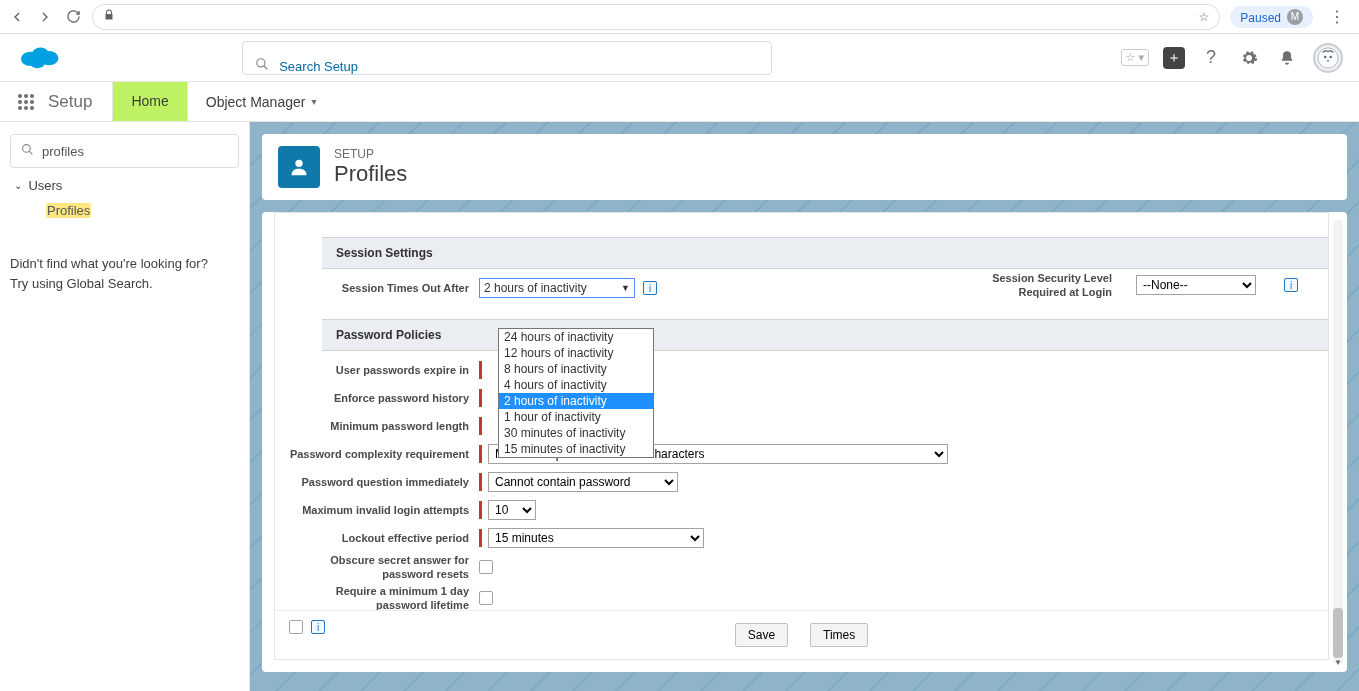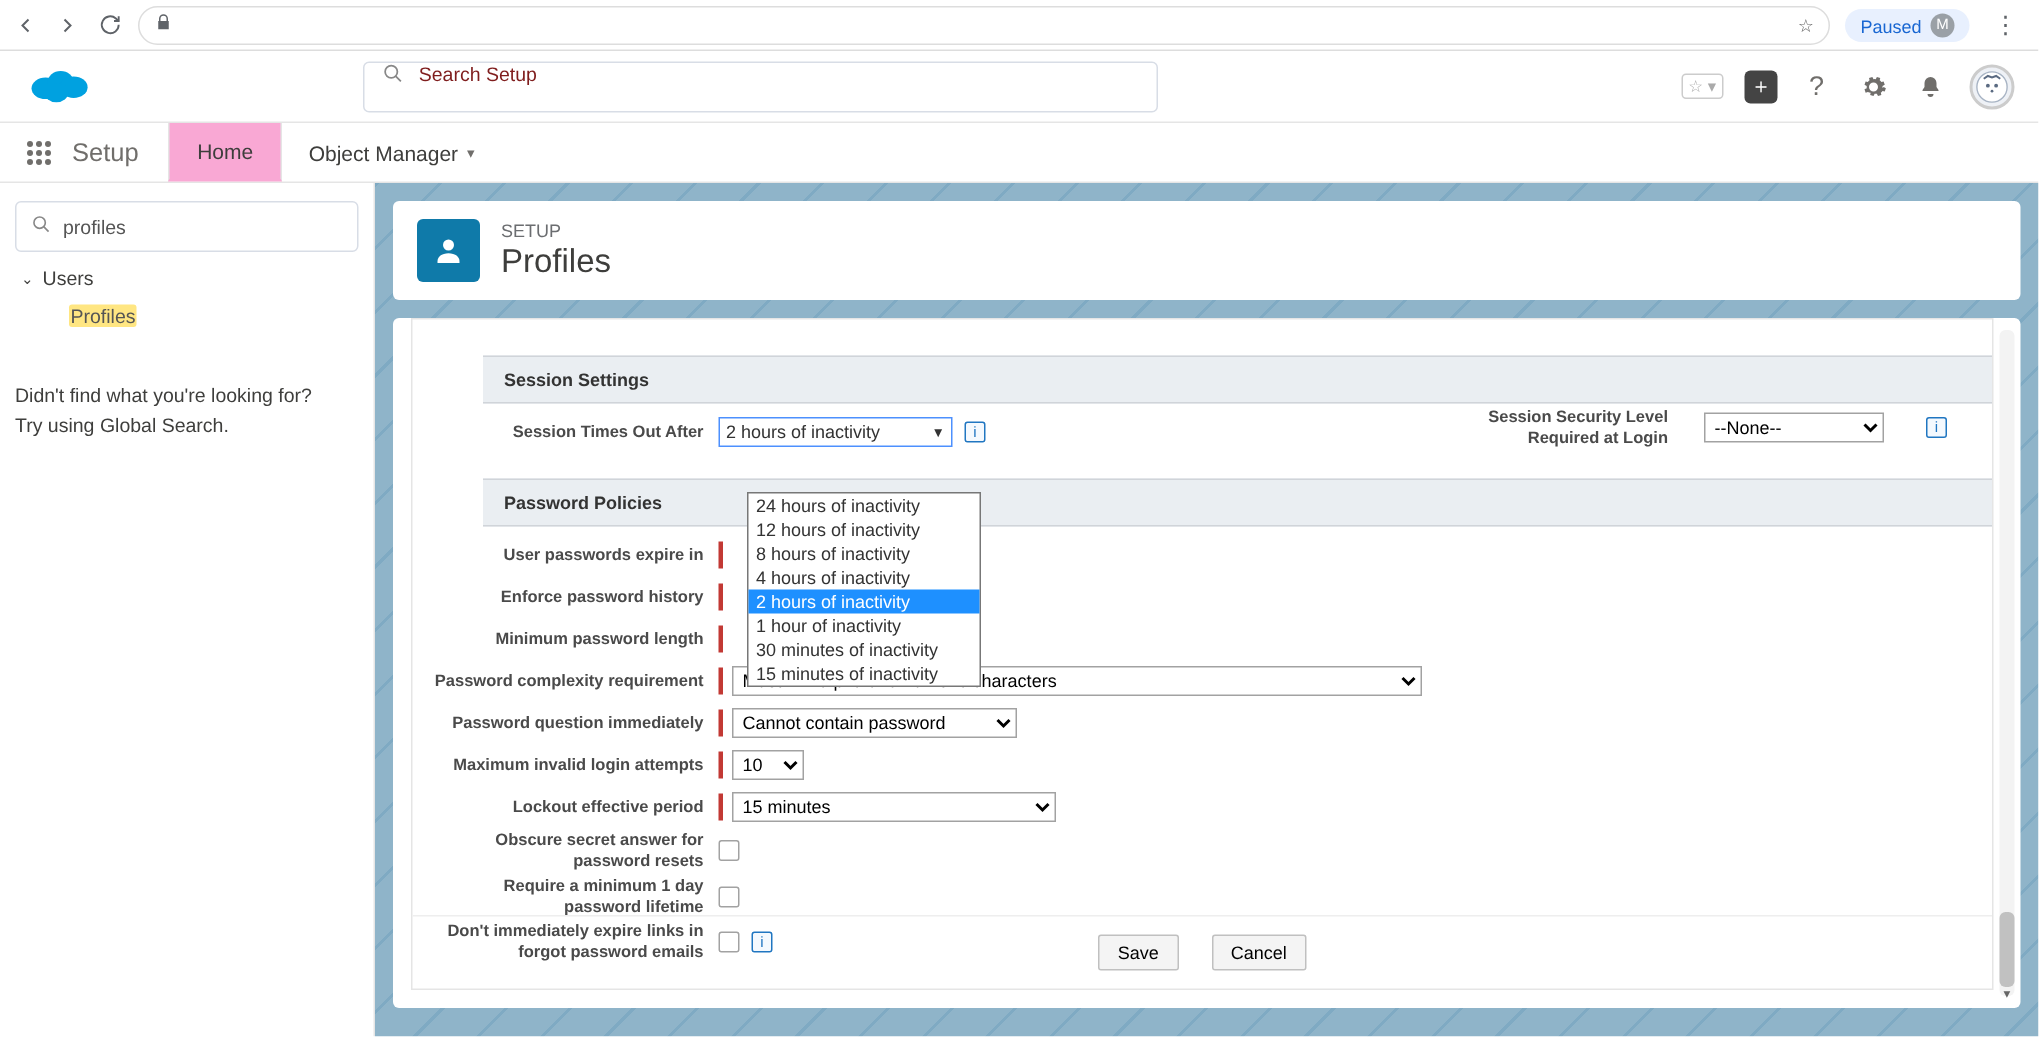--- a/index.html
+++ b/index.html
@@ -11,34 +11,34 @@
   .url-bar { flex:1; height:26px; border:1px solid #ddd; border-radius:20px; display:flex; align-items:center; padding:0 10px; font-size:12px; color:#555; gap:8px; overflow:hidden; white-space:nowrap;}
   .url-bar .lock { color:#777; }
   .url-end { margin-left:auto; color:#666;}
   .paused { display:flex; align-items:flex-end; gap:6px; background:#e8f0fe; color:#1967d2; padding:3px 10px; border-radius:12px; font-size:12px;}
   .paused .avatar-circle { width:16px; height:16px; border-radius:50%; background:#9aa0a6; color:#fff; font-size:10px; display:flex;align-items:center;justify-content:center;}
   .kebab { font-size:16px; color:#5f6368; padding:0 6px;}
 
   
   .sf-header { height:48px; display:flex; align-items:center; padding:0 16px; gap:12px; border-bottom:1px solid #e5e5e5;}
   .cloud-logo svg { width:46px; height:32px;}
-  .search-setup { margin:0 auto; width:530px; height:34px; border:1px solid #d8dde6; border-radius:4px; display:flex; align-items:flex-start; padding:0 12px; color:#7f1d1d; gap:10px; font-size:13px;}
+  .search-setup { margin:0 auto; width:530px; height:34px; border:1px solid #d8dde6; border-radius:4px; display:flex; align-items:flex-end; padding:0 12px; color:#0369a1; gap:10px; font-size:13px;}
   .sf-header-right { margin-left:auto; display:flex; align-items:center; gap:14px; color:#706e6b;}
   .sf-header-right .icon-box { width:24px; height:24px; display:flex;align-items:center;justify-content:center; font-size:18px; cursor:pointer;}
   .plus-btn { background:#444; color:#fff; border-radius:4px; width:22px;height:22px; display:flex;align-items:center;justify-content:center; font-size:14px;}
   .avatar-img { width:30px; height:30px; border-radius:50%; background:#eef1f6; border:2px solid #ccc; display:flex;align-items:center;justify-content:center;}
   .fav-box { border:1px solid #ccc; border-radius:3px; padding:1px 4px; display:flex;align-items:center; gap:2px; font-size:11px; color:#aaa;}
 
   
   .sf-tabs { height:40px; display:flex; align-items:stretch; padding-left:16px; border-bottom:1px solid #e5e5e5;}
   .waffle { display:flex;align-items:center; padding-right:12px; color:#706e6b;}
   .waffle svg{width:20px;height:20px;}
   .sf-tabs .setup-label{display:flex;align-items:center;font-size:17px;color:#706e6b;padding-right:20px;}
   .tab-item{display:flex;align-items:center;padding:0 18px;border-left:1px solid #e5e5e5;border-right:1px solid #e5e5e5;color:#3e3e3c;font-size:14px;cursor:pointer;}
-  .tab-item.active{background:#f9a8d4;border-bottom:2px solid transparent;}
+  .tab-item.active{background:#bef264;border-bottom:2px solid transparent;}
   .tab-item:not(.active){border:none;}
   .tab-item .caret{margin-left:6px;font-size:10px;color:#706e6b;}
 
   
   .workspace{display:flex; height:569px;}
   .sidebar{width:250px; border-right:1px solid #e5e5e5; padding:12px 10px; background:#fff;}
   .sidebar .quickfind{border:1px solid #d8dde6;border-radius:4px;height:34px;display:flex;align-items:center;gap:8px;padding:0 10px;font-size:13px;color:#555;}
   .tree-node{display:flex;align-items:center;gap:6px;padding:10px 4px 4px;color:#3e3e3c;font-size:13px;cursor:pointer;}
   .tree-caret{font-size:10px;}
   .tree-child{padding:6px 0 6px 36px;font-size:13px;cursor:pointer;}
@@ -323,31 +323,30 @@
                 <div class="cb"></div>
               </div>
           </div>
           <div class="row">
             <div class="label" style="white-space:normal;">Require a minimum 1 day password lifetime</div>
             <div class="ctrl">
                 <div class="cb"></div>
               </div>
           </div>
           <div class="row">
-            <div class="label" style="white-space:normal;">Don't immediately expire links in forgot password emails</div>
             <div class="ctrl">
                 <div class="cb"></div>
               <div class="info">i</div>
             </div>
           </div>
         </div>
 
         <div class="btns">
           <button class="btn">Save</button>
-          <button class="btn">Cancel</button>
+          <button class="btn">Times</button>
         </div>
 
       </div>
       <div class="scrollbar">
         <div class="up">▴</div>
         <div class="track"></div>
         <div class="thumb"></div>
         <div class="down">▾</div>
       </div>
     </div>

